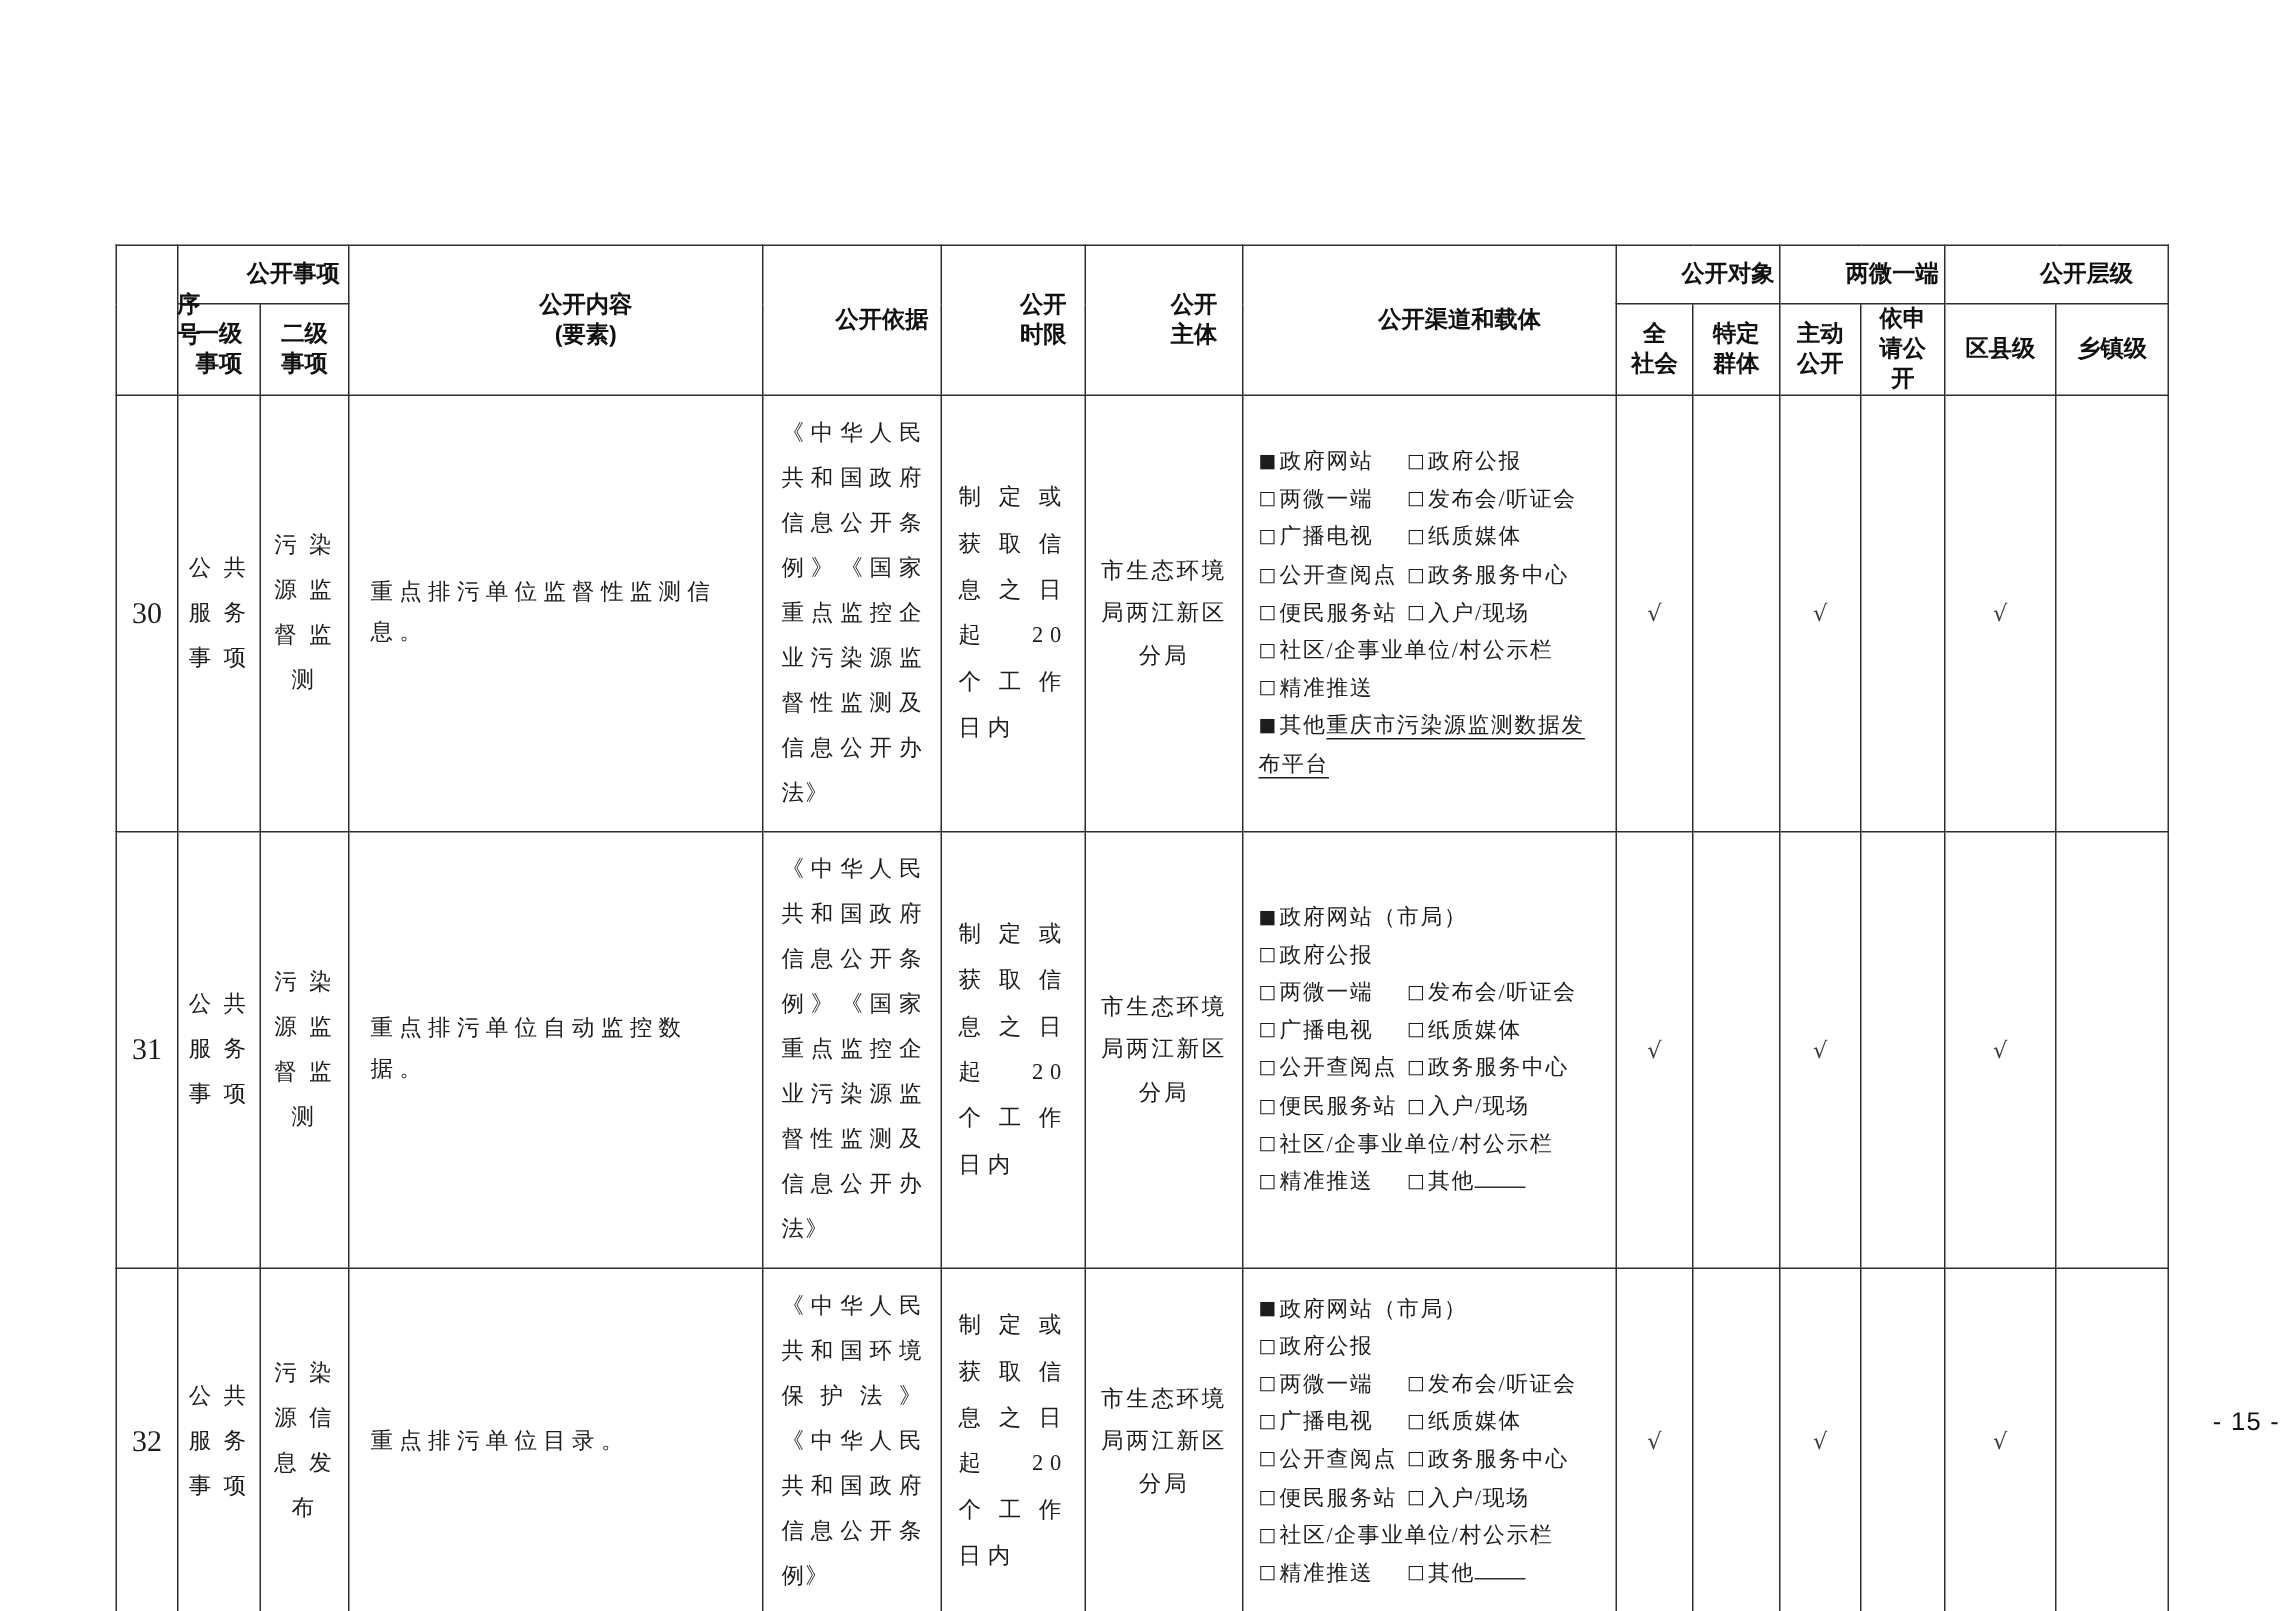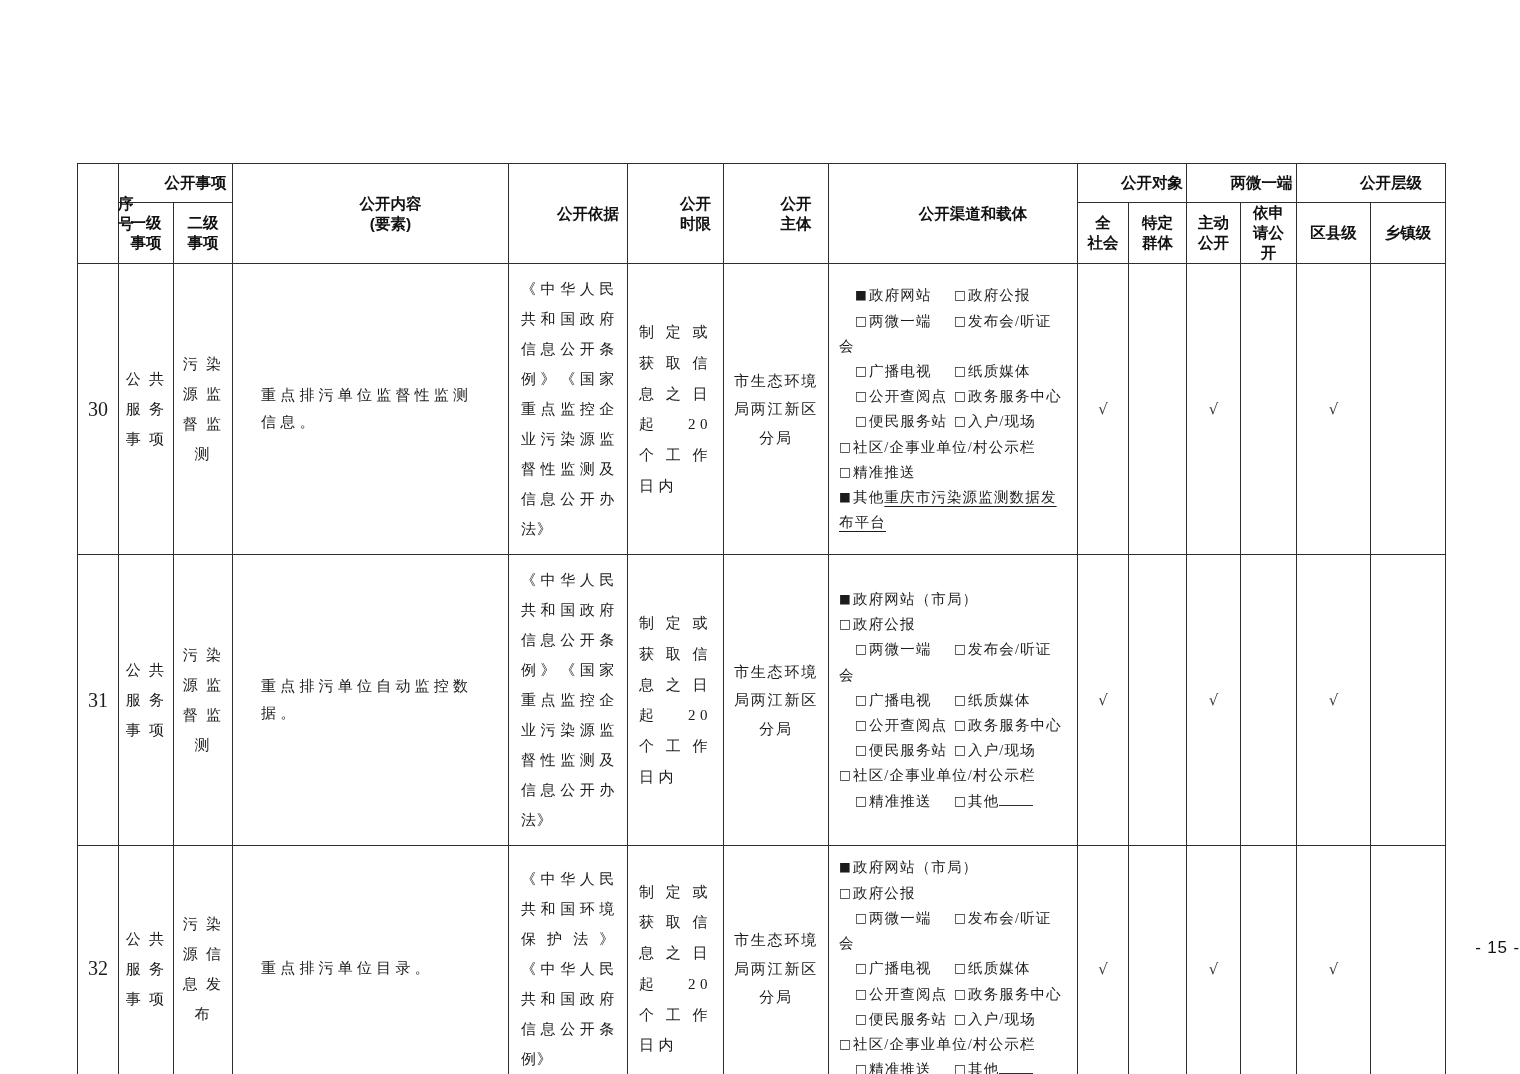--- a/index.html
+++ b/index.html
@@ -20,27 +20,27 @@
   thead tr.h2 th{height:53px;}
   tbody td{font-size:15px;}
   tbody tr.r0{height:202px;}
   tbody tr.r1{height:206px;}
   tbody tr.r2{height:212px;}
   .cell-seq{text-align:center;font-size:20px;}
   .cell-l1,.cell-l2{
     text-align:center;letter-spacing:0.55em;line-height:2.0;
     padding:4px 0 4px 6px;
   }
-  .cell-content{padding:10px 28px;letter-spacing:0.28em;line-height:1.85;}
+  .cell-content{padding:10px 14px;letter-spacing:0.28em;line-height:1.85;}
   .cell-basis{padding:10px 12px;letter-spacing:0.05em;line-height:2.0;text-align:justify;}
   .cell-time{padding:10px 11px;letter-spacing:0.3em;line-height:2.05;text-align:justify;}
   .cell-subject{padding:10px 10px;letter-spacing:0.12em;line-height:1.9;text-align:center;}
   .cell-channels{padding:9px 10px;font-size:14.5px;letter-spacing:0.08em;}
   .ch-line{line-height:1.74;}
-  .ch-left{display:inline-block;min-width:99px;margin-left:16px;}
+  .ch-left{display:inline-block;min-width:99px;}
   .box{display:inline-block;font-family:"DejaVu Sans", sans-serif;font-size:12.5px;
        transform:translateY(-1px);margin-right:1px;}
   .u{text-decoration:underline;text-underline-offset:4px;}
   .blank{display:inline-block;width:34px;height:0.95em;
          border-bottom:1.4px solid #2e2e2e;}
   .check-cell{text-align:center;font-family:"DejaVu Sans", sans-serif;
               font-size:15px;color:#3d3d3d;}
   .page-num{
     position:absolute;left:0;right:0;top:938px;text-align:right;
     font-family:"Liberation Sans", sans-serif;font-size:17px;color:#111;

